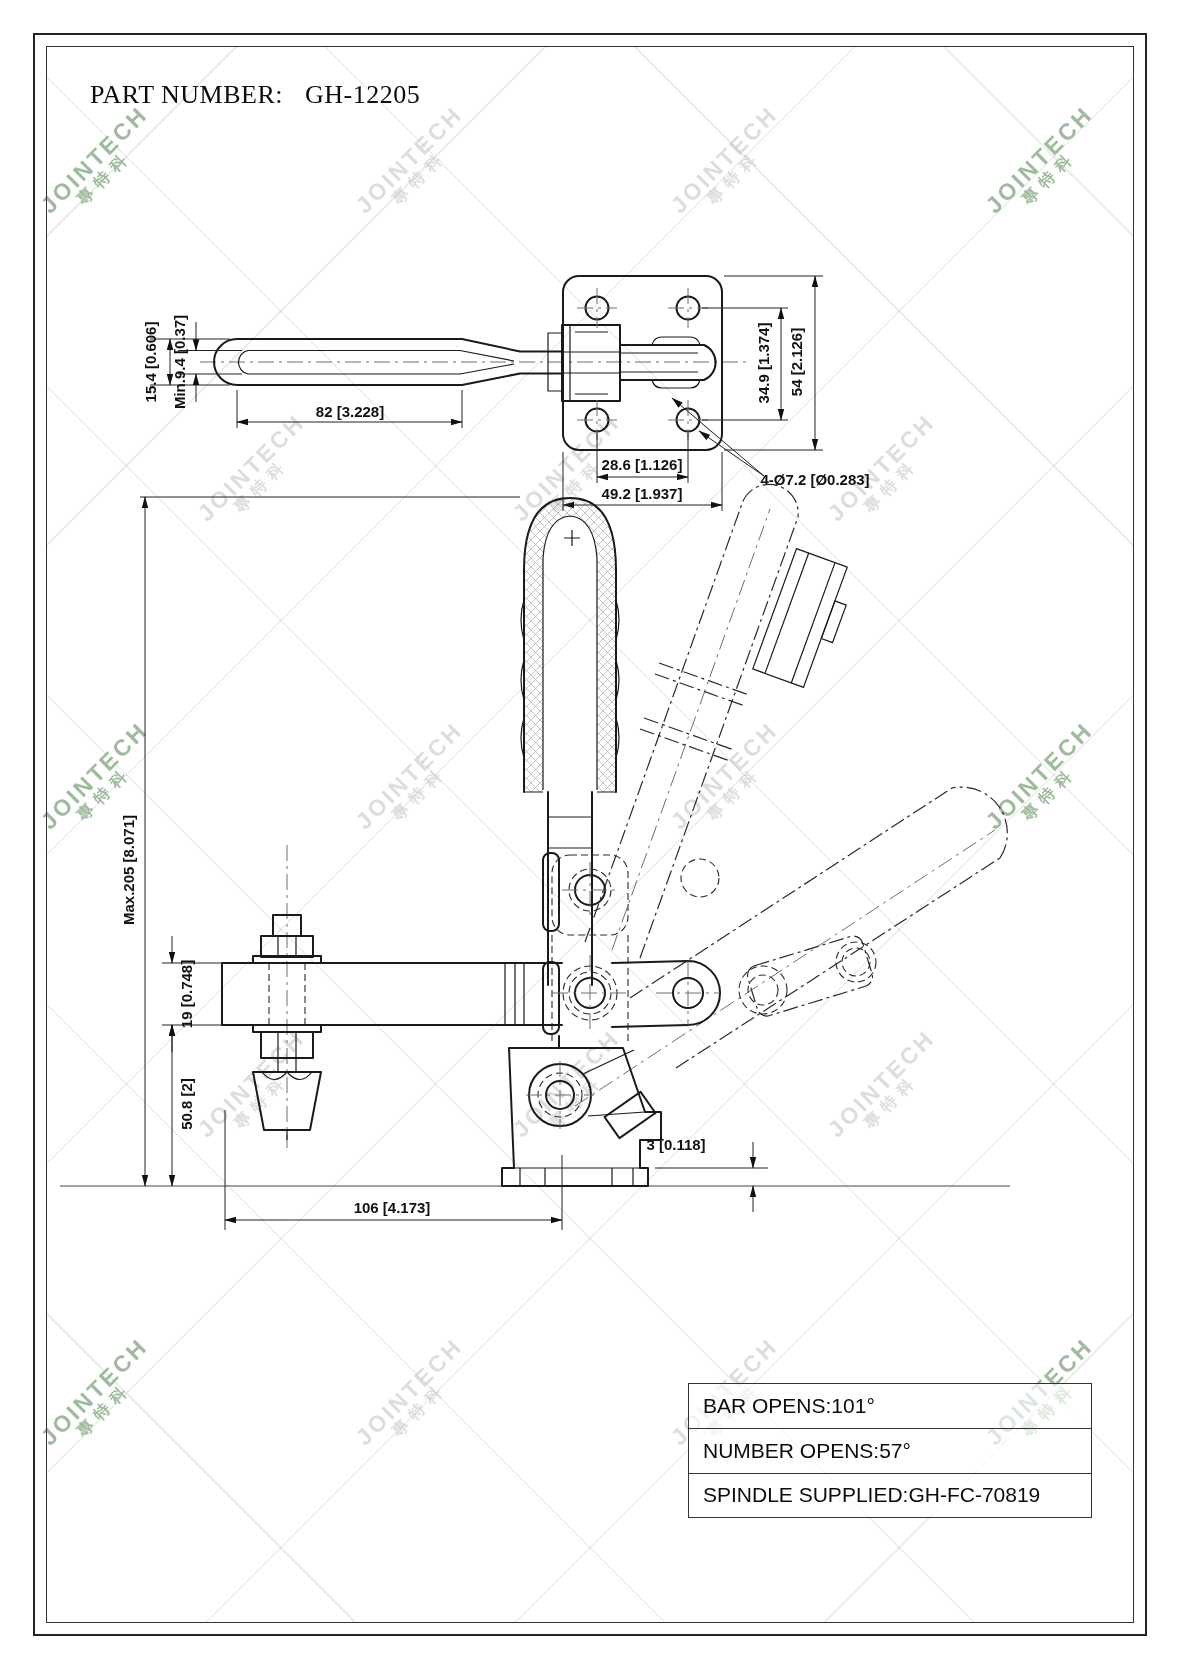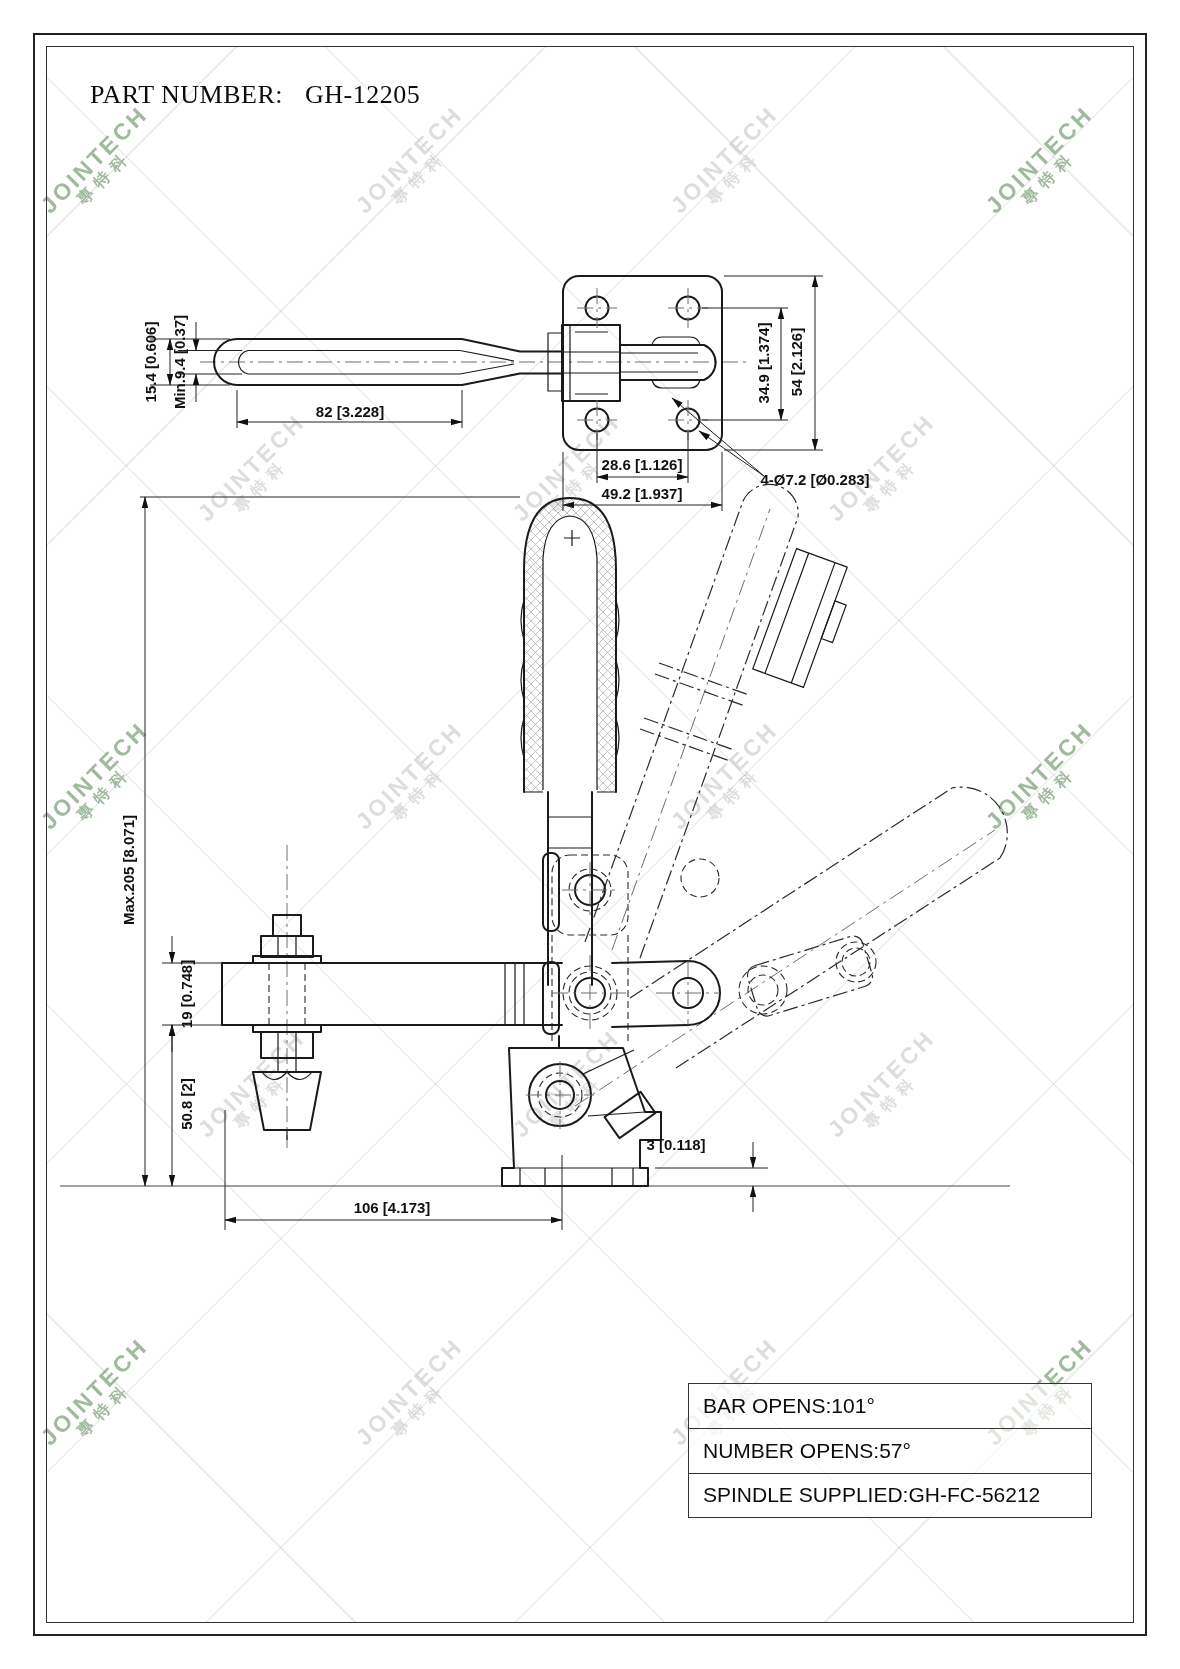--- a/index.html
+++ b/index.html
@@ -321,17 +321,17 @@
   </svg>
 
   <div class="notes-table">
     <div class="notes-row">
       <span>BAR OPENS:101°</span>
     </div>
     <div class="notes-row">
       <span>NUMBER OPENS:57°</span>
     </div>
     <div class="notes-row">
-      <span>SPINDLE SUPPLIED:GH-FC-56212</span>
+      <span>SPINDLE SUPPLIED:GH-FC-70819</span>
     </div>
   </div>
 
 </div>
 
 </body></html>

